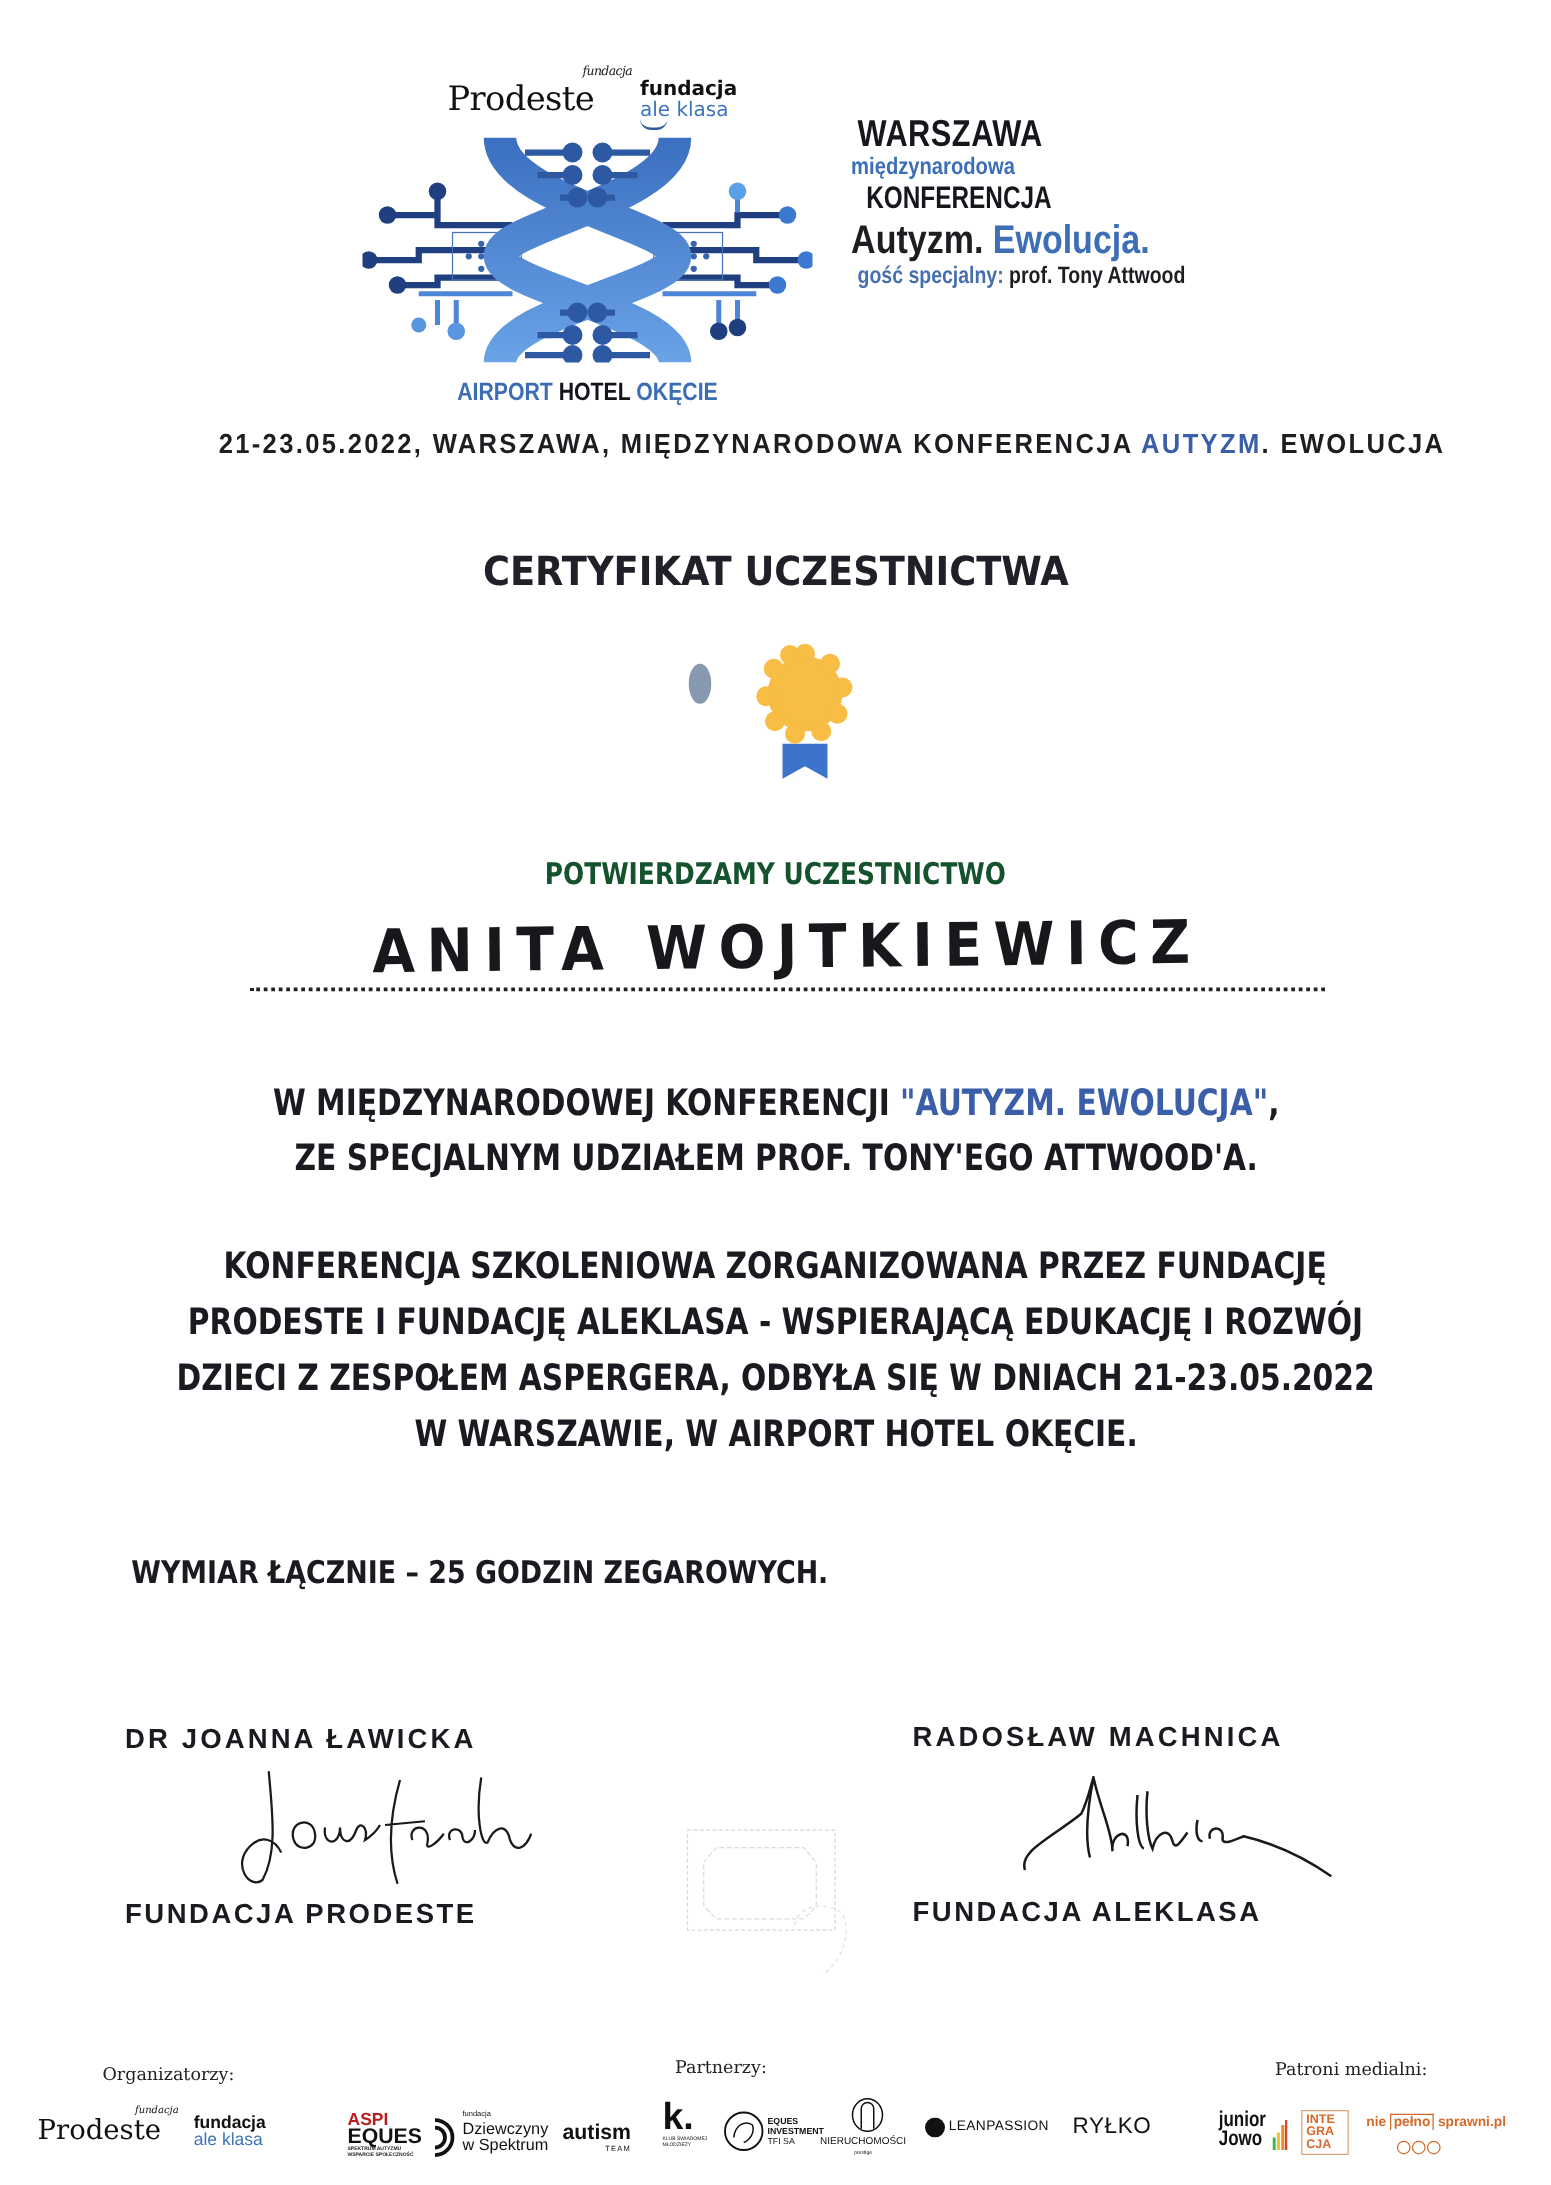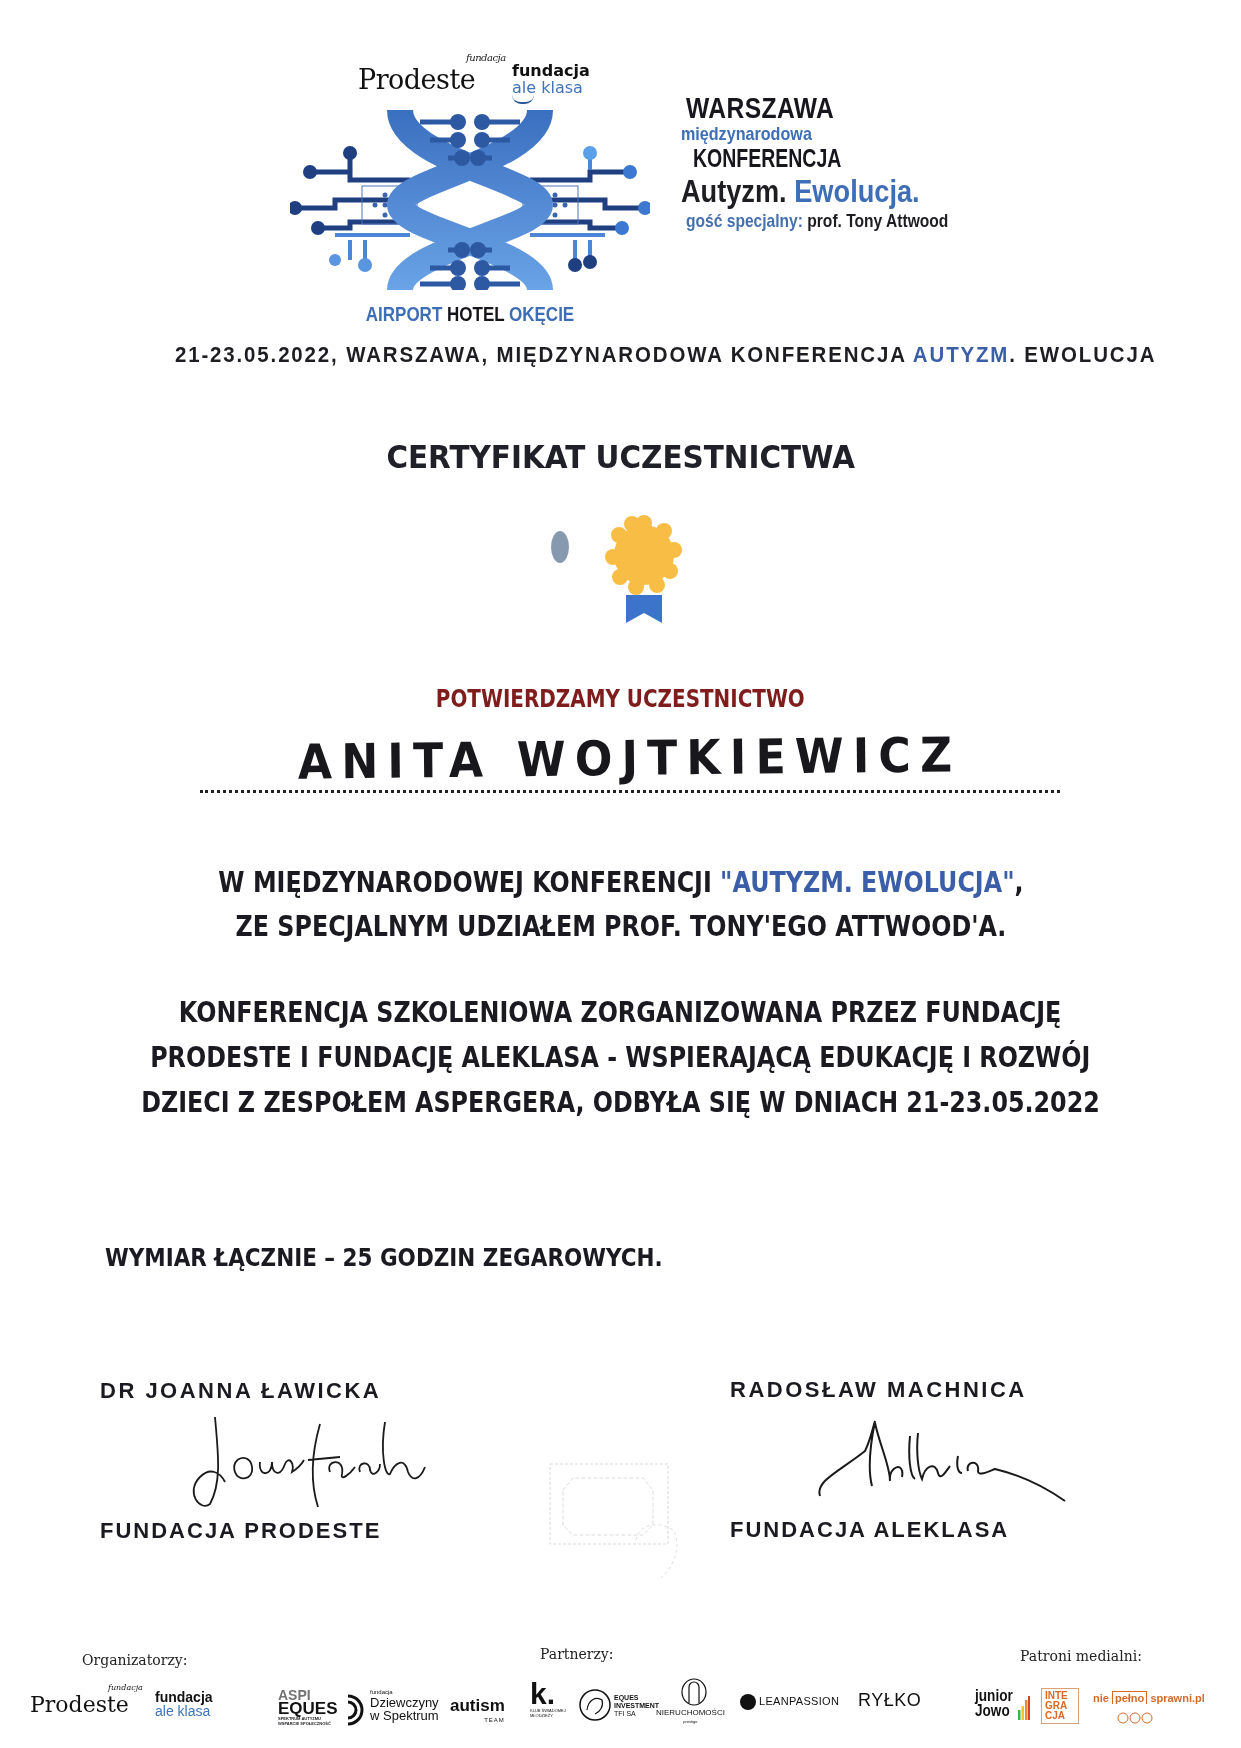--- a/index.html
+++ b/index.html
@@ -32,21 +32,21 @@
   
   #date-line { left:0; width:1241px; top:342px; font-size:22px; font-weight:bold; letter-spacing:2px; font-family:Liberation Sans, sans-serif;margin-left:45px; }
   #date-line span.inner { display:inline-block; transform:scaleX(0.93); }
   .blue-text { color:#3b5ea8; }
 
   #cert-title { left:0; width:1241px; top:438px; font-size:32px; font-weight:bold; font-family:"DejaVu Sans", sans-serif; letter-spacing:0px; color:#202028; }
   #cert-title span { display:inline-block; transform:scaleX(0.92); }
 
   #medal-area { left:540px; top:505px; width:160px; height:120px; }
 
-  #confirm-label { left:0; width:1241px; top:685px; font-size:24px; font-weight:bold; color:#7f1d1d; }
+  #confirm-label { left:0; width:1241px; top:685px; font-size:24px; font-weight:bold; color:#14532d; }
   #confirm-label span { display:inline-block; transform:scaleX(0.83); }
 
   #name-line { left:200px; top:790px; width:860px; border-bottom:3px dotted #222; height:0; }
   #participant-name { left:200px; width:860px; top:730px; text-align:center; font-family:"DejaVu Sans", sans-serif; font-size:48px; font-weight:bold; letter-spacing:10px; color:#18181c; }
   #participant-name span { display:inline-block; transform:scaleX(0.92) rotate(-0.6deg); }
 
   .para { left:0; width:1241px; text-align:center; font-weight:bold; color:#1a1a20; font-family:"DejaVu Sans", sans-serif; }
   .para .line { display:block; }
   .para .line span.sq { display:inline-block; transform:scaleX(0.82); white-space:nowrap; }
   #para-1 { top:860px; font-size:29px; line-height:44px; }
@@ -260,20 +260,21 @@
   <span class="line"><span class="sq">
     <span>W MIĘDZYNARODOWEJ KONFERENCJI </span><span class="blue-text">"AUTYZM. EWOLUCJA"</span><span>,</span>
   </span></span>
   <span class="line"><span class="sq">ZE SPECJALNYM UDZIAŁEM PROF. TONY'EGO ATTWOOD'A.</span></span>
 </div>
 
 <div id="para-2" class="abs para">
   <span class="line"><span class="sq">KONFERENCJA SZKOLENIOWA ZORGANIZOWANA PRZEZ FUNDACJĘ</span></span>
   <span class="line"><span class="sq">PRODESTE I FUNDACJĘ ALEKLASA - WSPIERAJĄCĄ EDUKACJĘ I ROZWÓJ</span></span>
   <span class="line"><span class="sq">DZIECI Z ZESPOŁEM ASPERGERA, ODBYŁA SIĘ W DNIACH  21-23.05.2022</span></span>
+  <span class="line"><span class="sq">W WARSZAWIE, W AIRPORT HOTEL OKĘCIE.</span></span>
 </div>
 
 <div id="hours" class="abs">
   <span>WYMIAR ŁĄCZNIE – 25 GODZIN ZEGAROWYCH.</span>
 </div>
 
 <div id="sig-left" class="abs sig-block">
   <div class="sig-name">DR JOANNA ŁAWICKA</div>
   <svg class="sig-svg" width="260" height="100" viewBox="0 0 260 100">
     <path d="M35 5 C38 40 42 70 30 92 C20 100 5 80 20 65 C30 55 40 60 45 70" stroke="#1a1a1a" stroke-width="1.8" fill="none"></path>
@@ -304,21 +305,21 @@
 <div class="logo" style="left:30px; top:1692px; font-family:'DejaVu Serif', serif; font-size:22px; color:#111;">
   <span style="position:absolute; left:78px; top:-9px; font-size:8px; font-style:italic;">fundacja</span>
   <span>Prodeste</span>
 </div>
 <div class="logo" style="left:155px; top:1690px; font-size:14px; font-weight:bold; line-height:14px; color:#111;">
   <span style="display:block;">fundacja</span>
   <span style="display:block; color:#3f74b9; font-weight:normal;">ale klasa</span>
 </div>
 
 <div class="logo" style="left:278px; top:1688px; line-height:14px; font-weight:bold;">
-  <span style="display:block; color:#737373; font-size:14px;">ASPI</span>
+  <span style="display:block; color:#b91c1c; font-size:14px;">ASPI</span>
   <span style="display:block; font-size:17px; color:#111;">EQUES</span>
   <span style="display:block; font-size:4px; width:60px; line-height:5px;">SPEKTRUM AUTYZMU WSPARCIE SPOŁECZNOŚĆ</span>
 </div>
 <svg class="logo" style="left:346px; top:1694px;" width="18" height="32" viewBox="0 0 18 32">
   <path d="M2 2 A14 14 0 0 1 2 30" stroke="#111" stroke-width="3" fill="none"></path>
   <path d="M2 8 A8 8 0 0 1 2 24" stroke="#111" stroke-width="3" fill="none"></path>
 </svg>
 <div class="logo" style="left:370px; top:1689px; font-size:13px; line-height:13px; color:#111;">
   <span style="display:block; font-size:6px; line-height:7px;">fundacja</span>
   <span style="display:block;">Dziewczyny</span>

